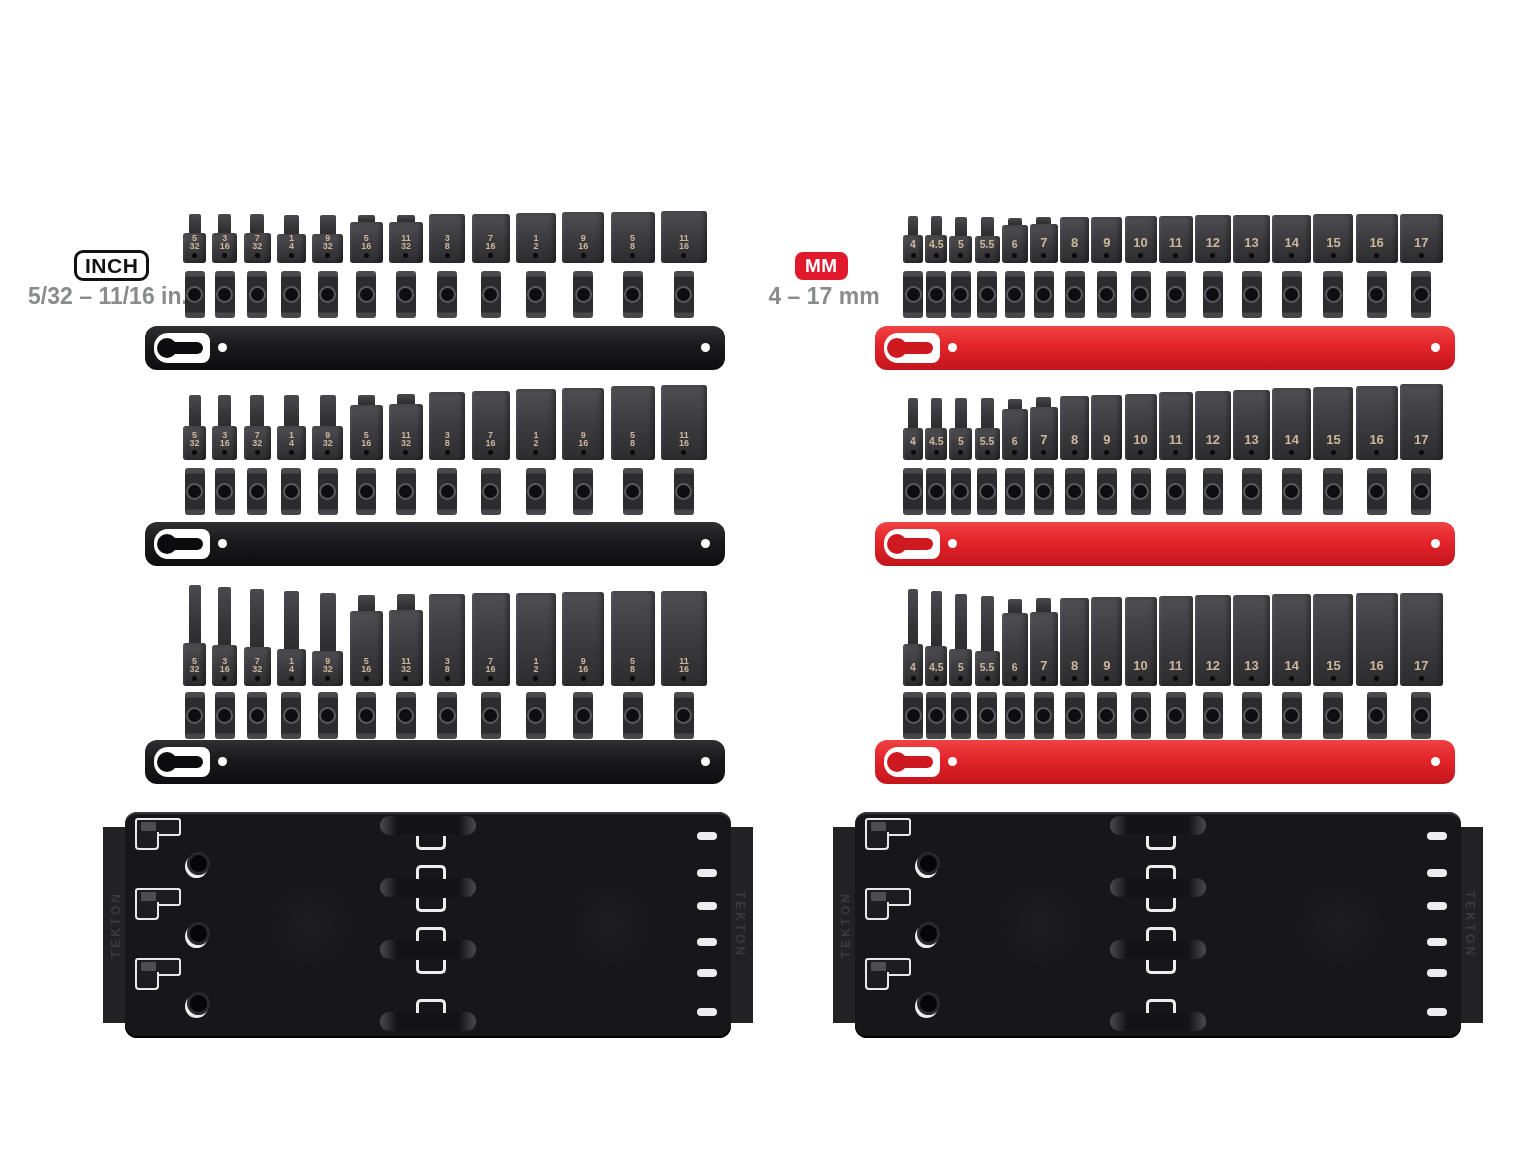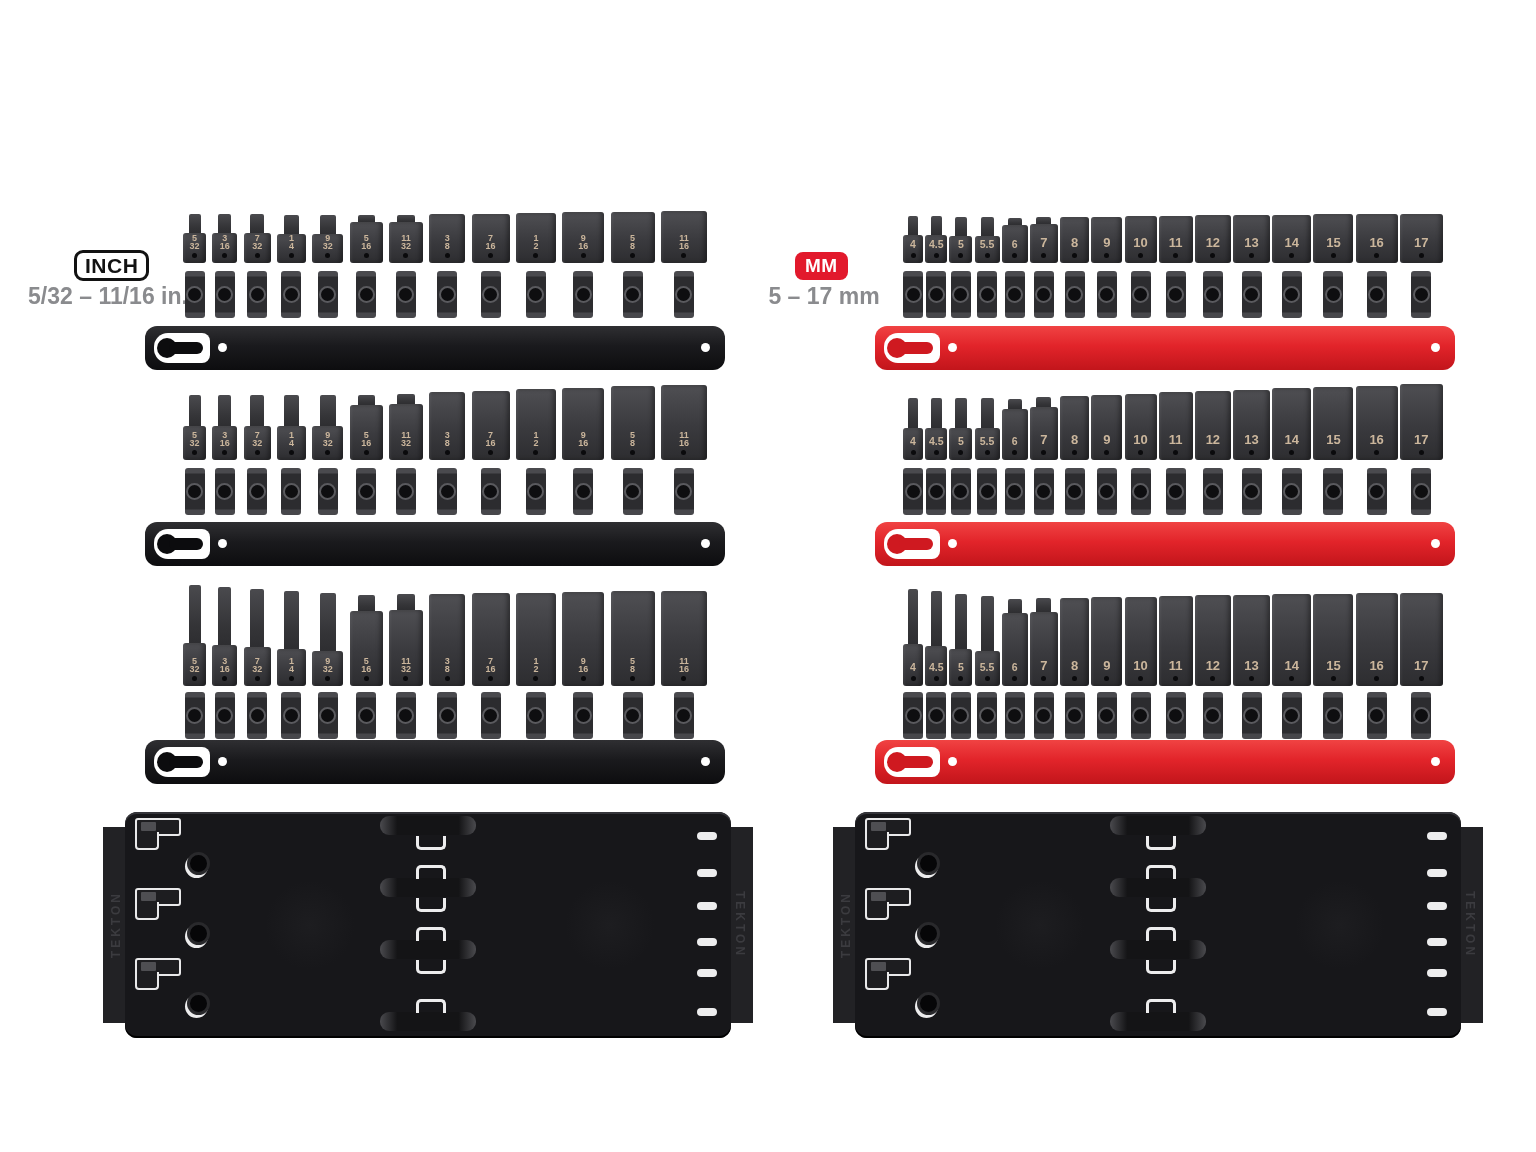--- a/index.html
+++ b/index.html
@@ -83,21 +83,21 @@
   .smudge{position:absolute;width:90px;height:90px;border-radius:50%;background:radial-gradient(circle,#1d1d20 0%,rgba(23,23,26,0) 70%);}
 </style>
 </head>
 <body>
 
 <div id="canvas">
 
   <div class="badge badge-inch">INCH</div>
   <div class="range-label range-inch">5/32 – 11/16 in.</div>
   <div class="badge badge-mm">MM</div>
-  <div class="range-label range-mm">5 – 17 mm</div>
+  <div class="range-label range-mm">4 – 17 mm</div>
 
   <div id="rows-host">
       <div class="sock-row" style="left: 183px; width: 524px; top: 151px;">
         <div class="cell" style="width: 23px;">
           <div class="neck" style="width: 12px; height: 19px;"></div>
           <div class="sock-body" style="height: 30px;">
             <span class="frac"><span class="num">5</span><span class="bar" style="width: 13px;"></span><span class="den">32</span></span>
             <div class="pinhole"></div>
           </div>
         </div>

